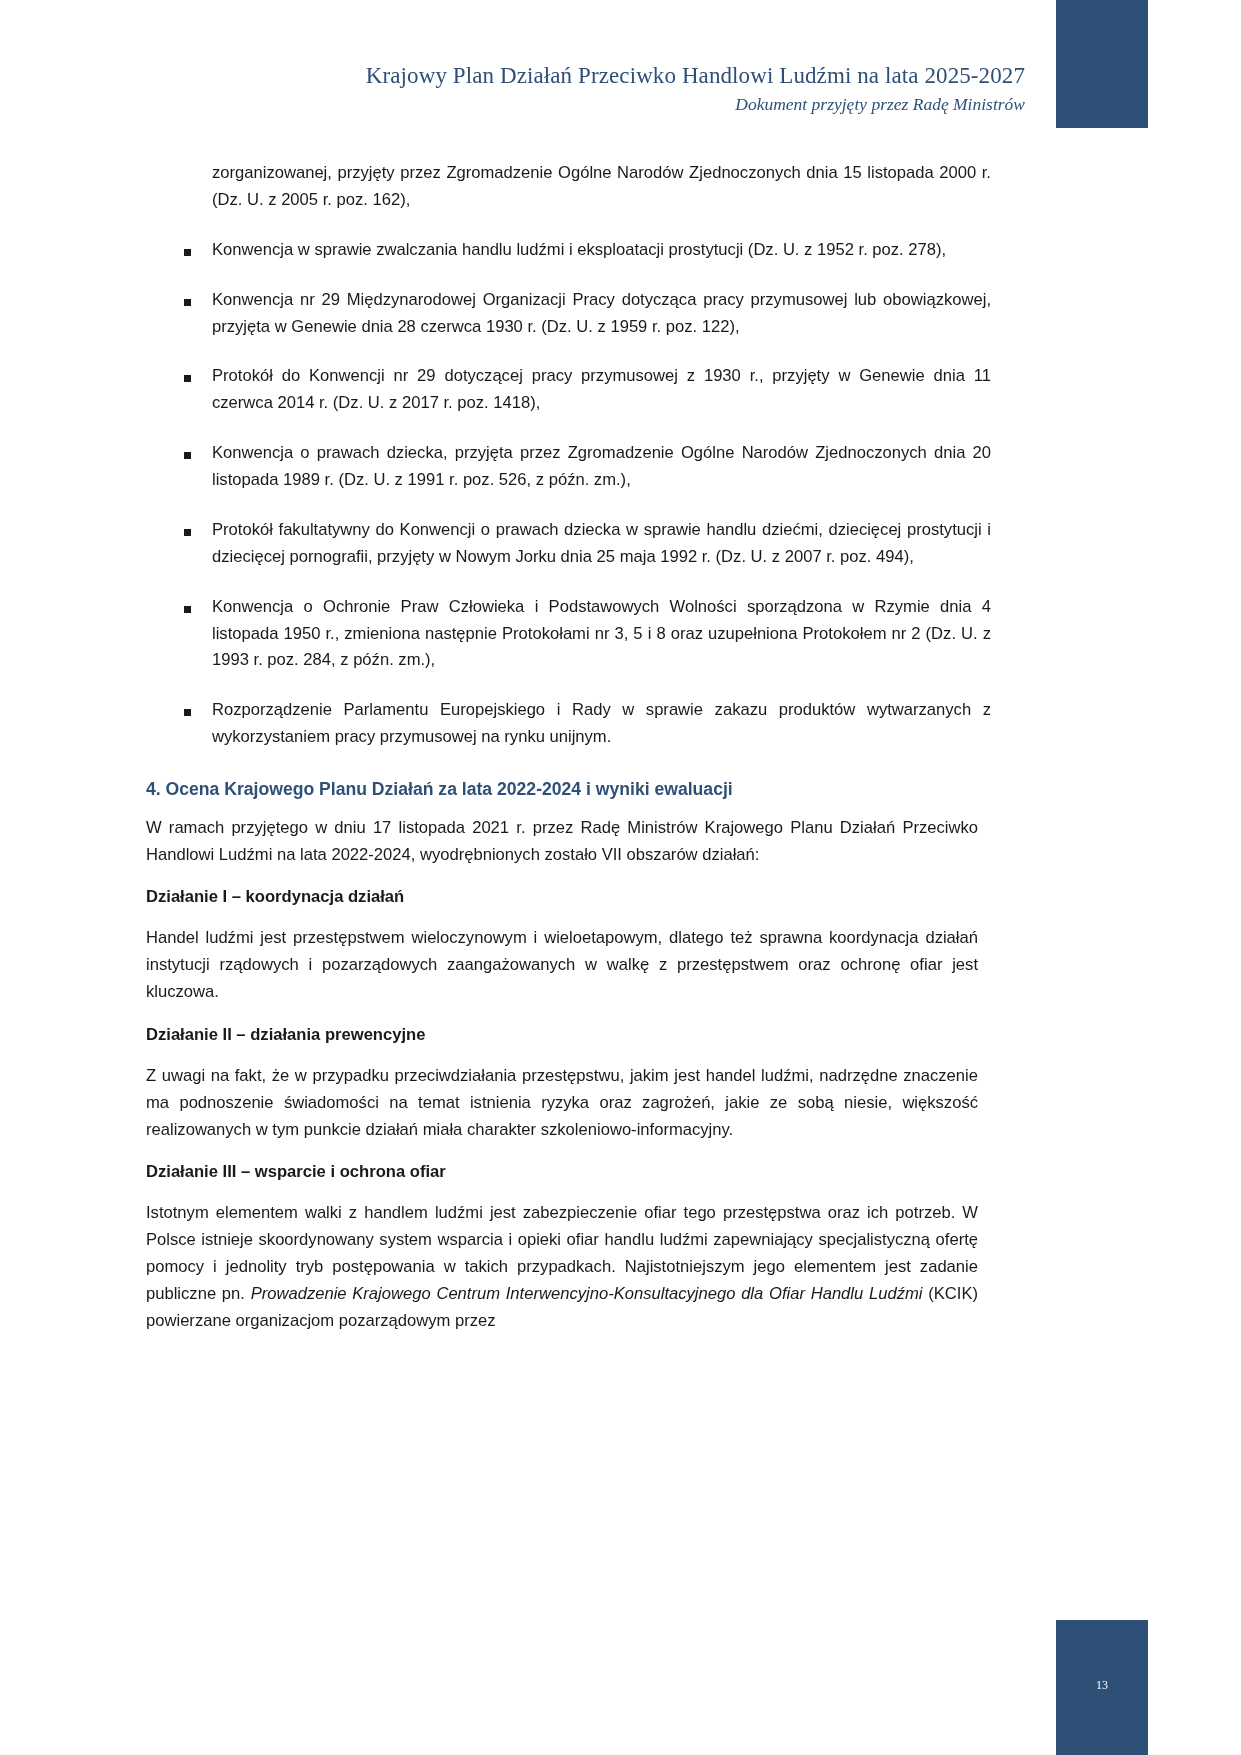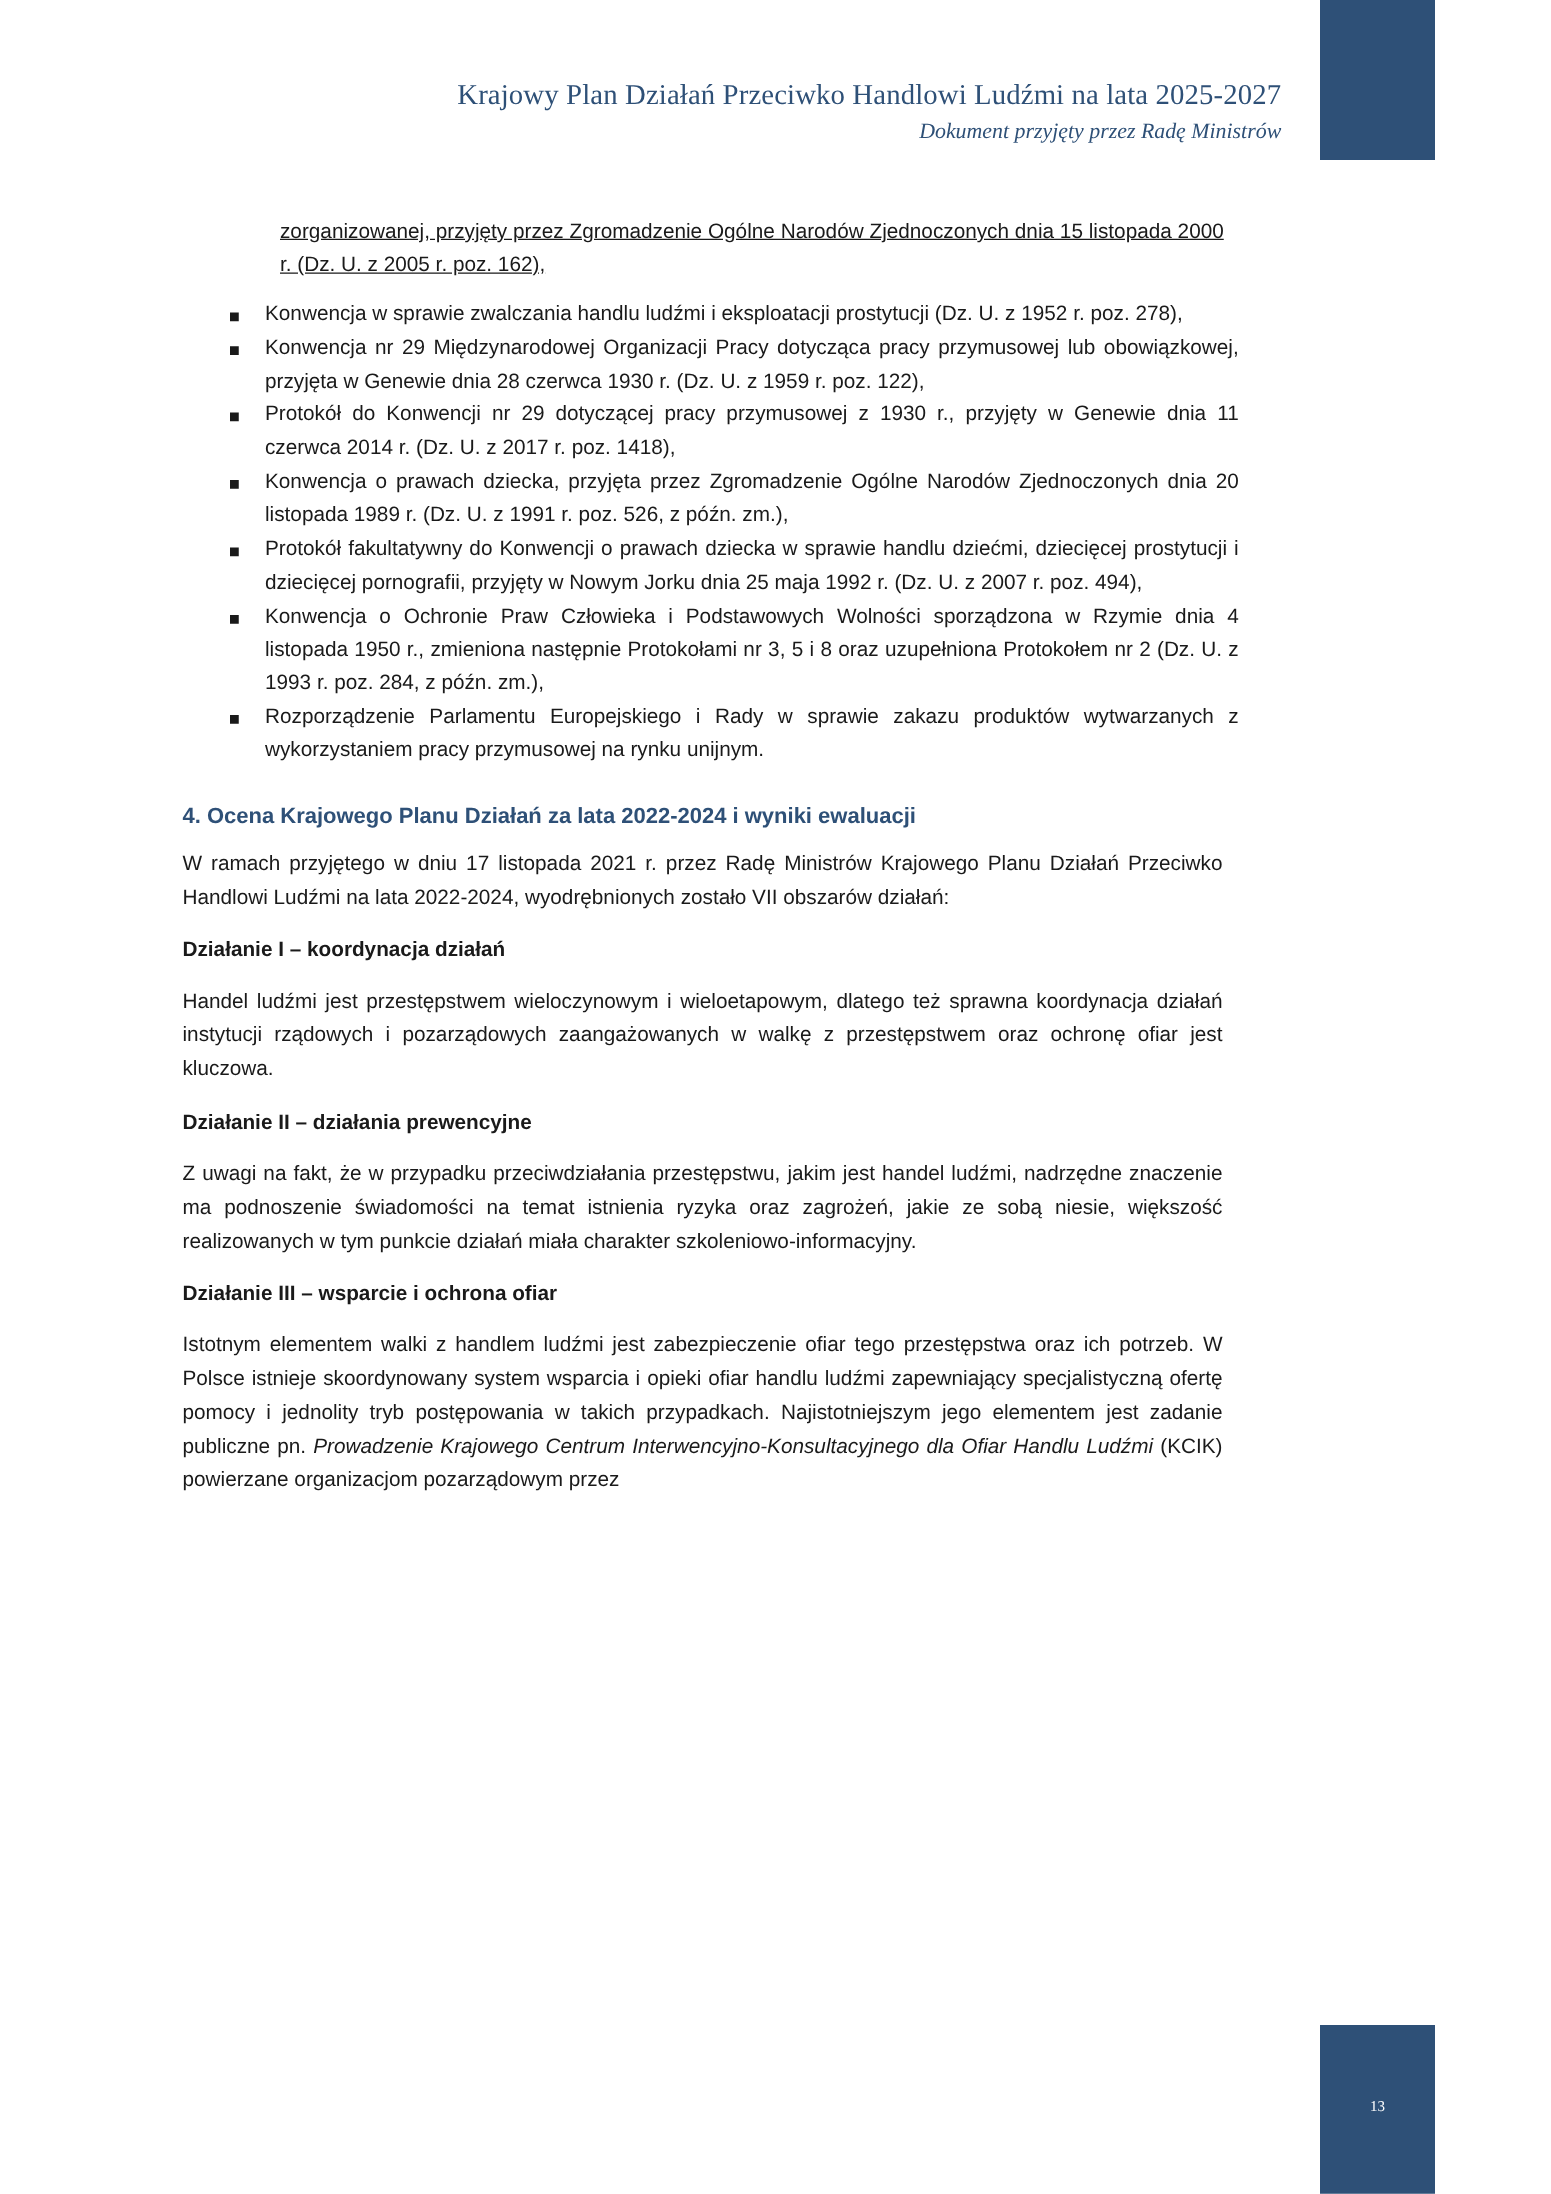--- a/index.html
+++ b/index.html
@@ -80,35 +80,35 @@
   ul.bullets {
     list-style: none;
     margin: 0;
     padding: 0;
   }
   ul.bullets > li {
     position: relative;
     padding-left: 66px;
     text-align: justify;
     margin-bottom: 0px;
+    margin-top: 23px;
   }
   ul.bullets > li::before {
     content: "";
     position: absolute;
     left: 38px;
     top: 12px;
     width: 7px;
     height: 7px;
     background: #1a1a1a;
   }
   .lead-para {
     padding-left: 66px;
     text-align: justify;
-    margin: 12px;
-    text-decoration: underline;
+    margin: 0;
   }
 
   h2.section-heading {
     color: #2e5077;
     font-size: 17.6px;
     font-weight: bold;
     margin: 26px 0 13px 0;
     line-height: 1.4;
   }
   p.block {

